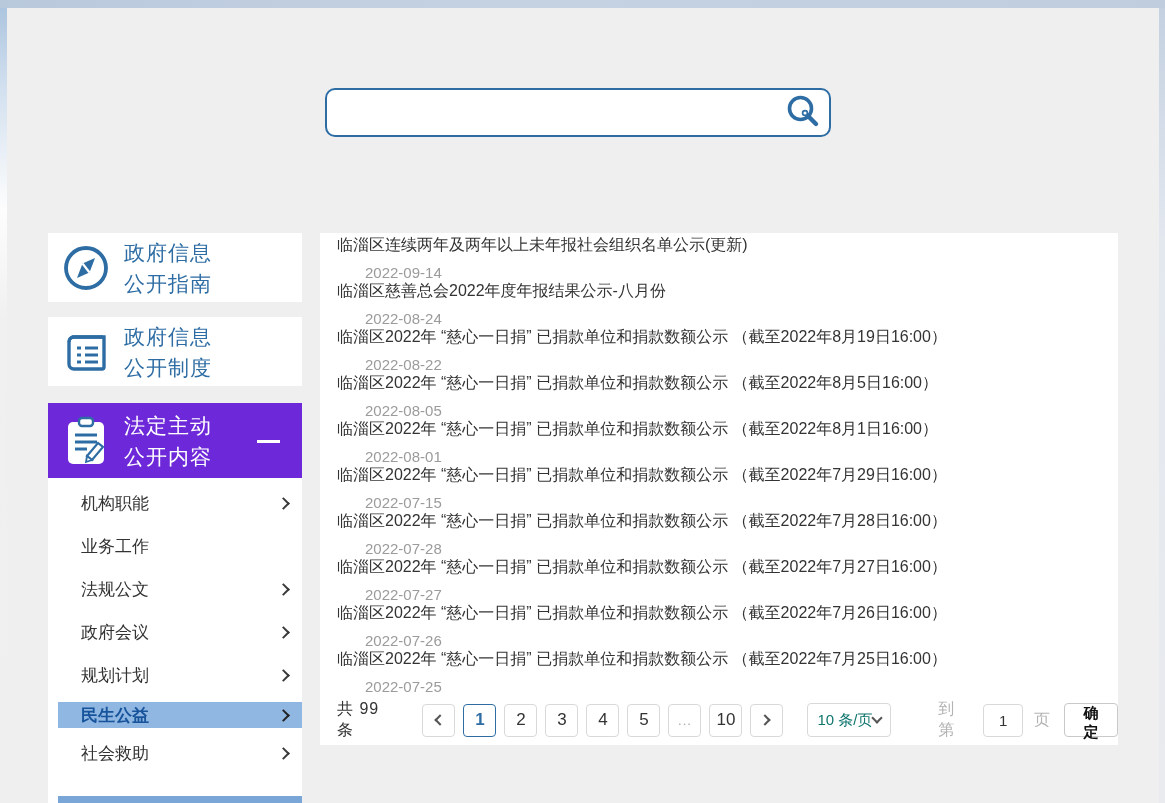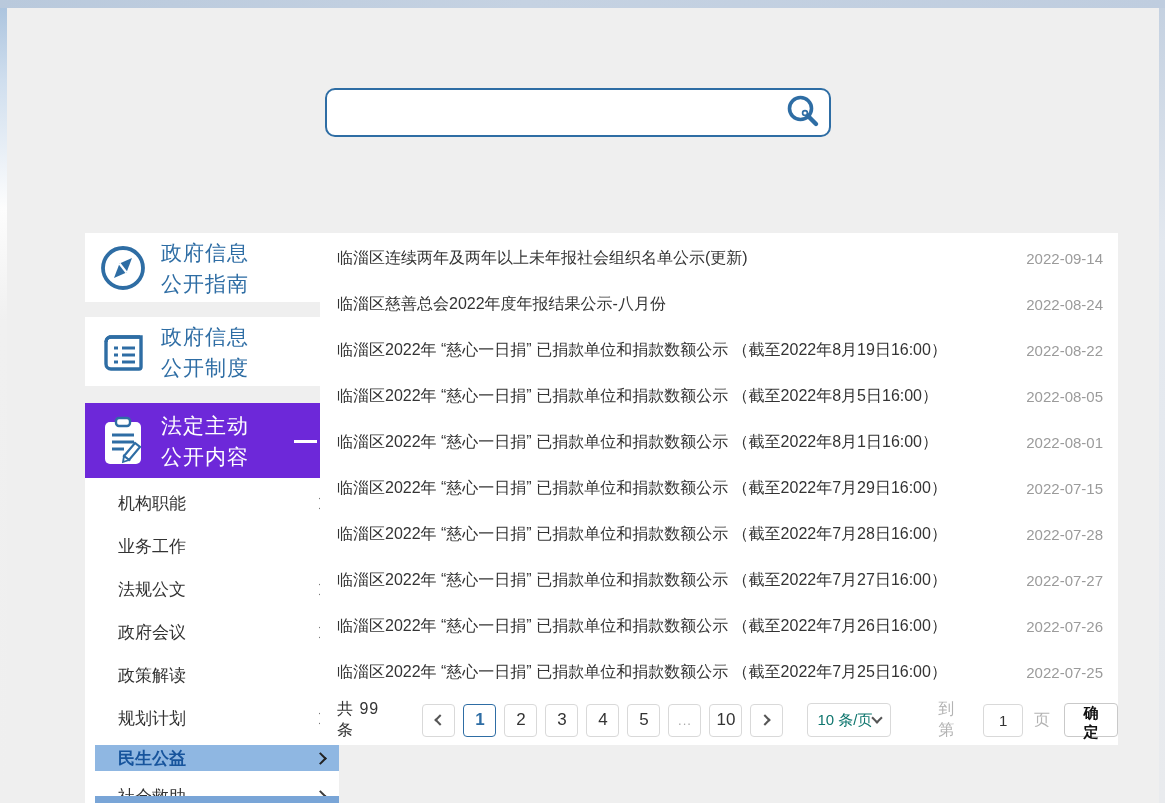--- a/index.html
+++ b/index.html
@@ -22,21 +22,21 @@
   
   .search-box { position:absolute; left:325px; top:88px; width:506px; height:49px;
     background:#fff; border:2px solid #2e6da4; border-radius:10px;
     display:flex; align-items:center; z-index:2; }
   .search-input { flex:1; height:100%; border:none; outline:none; background:transparent;
     font-size:18px; padding:0 14px; font-family:inherit; }
   .search-btn { width:54px; height:100%; border:none; background:transparent; cursor:pointer;
     display:flex; align-items:center; justify-content:center; }
 
   
-  .sidebar { position:absolute; left:48px; top:233px; width:254px; z-index:2;margin-left:37px; }
+  .sidebar { position:absolute; left:48px; top:233px; width:254px; z-index:2; }
   .group { height:69px; background:#fff; display:flex; align-items:center; position:relative; }
   .group.g1 { margin-bottom:15px; }
   .group.g2 { margin-bottom:17px; }
   .group .g-icon { width:76px; display:flex; align-items:center; justify-content:center; flex:none; }
   .group .g-label { font-size:21px; line-height:31px; letter-spacing:1px; color:#2e6da4; font-weight:500; }
   .group.active { background:#6d28d9; height:75px; }
   .group.active .g-label { color:#fff; }
   .minus-bar { position:absolute; right:22px; top:50%; margin-top:-1px; width:23px; height:3px; background:#fff; }
 
   .submenu { background:#fff; height:325px; position:relative; padding-top:4px; }
@@ -45,23 +45,23 @@
   .sub-item .chev { width:9px; height:9px; border-top:2px solid #3a3a3a; border-right:2px solid #3a3a3a;
     transform:rotate(45deg); flex:none; margin-right:2px; }
   .sub-item.active { background:#8fb7e2; height:26px; margin:5px 0 4px 10px; padding-left:23px;
     color:#17549c; font-weight:bold; }
   .sub-item.active .chev { border-color:#222; border-width:2.5px; }
   .sub-strip { position:absolute; left:10px; right:0; bottom:0; height:7px; background:#79a5d7; }
 
   
   .panel { position:absolute; left:320px; top:233px; width:798px; height:512px; background:#fff; z-index:2; }
   .rows { padding-top:2px; }
-  .row { height:46px; display:flex; align-items:center; justify-content:space-between; padding:0 15px 0 17px; }
+  .row { height:46px; display:flex; align-items:flex-start; justify-content:space-between; padding:0 15px 0 17px;flex-direction:column; }
   .row-title { font-size:16px; color:#333; cursor:pointer; white-space:nowrap; overflow:hidden; }
-  .row-date { font-size:15px; color:#9b9b9b; flex:none; margin-left:8px; }
+  .row-date { font-size:15px; color:#9b9b9b; flex:none; margin-left:28px; }
 
   
   .pager { height:50px; display:flex; align-items:center; padding-left:17px; }
   .total { font-size:16px; color:#333; margin-right:21px; letter-spacing:1px; }
   .pbtn { min-width:33px; height:33px; padding:0 6px; border:1px solid #d9d9d9; border-radius:4px;
     background:#fff; display:flex; align-items:center; justify-content:center;
     margin-right:8px; font-size:17px; color:#333; cursor:pointer; font-family:inherit; }
   .pbtn.active { border:1.5px solid #2e6da4; color:#2e6da4; font-weight:bold; }
   .pbtn.dots { color:#a9a9a9; font-size:13px; letter-spacing:1px; }
   .chev-p { width:8px; height:8px; border-top:2px solid #555; border-right:2px solid #555; display:inline-block; }
@@ -163,23 +163,20 @@
     </div>
     <div class="sub-item">
       <span>法规公文</span>
       <span class="chev"></span>
     </div>
     <div class="sub-item">
       <span>政府会议</span>
       <span class="chev"></span>
     </div>
     <div class="sub-item">
-      <span>政策解读</span>
-    </div>
-    <div class="sub-item">
       <span>规划计划</span>
       <span class="chev"></span>
     </div>
     <div class="sub-item active">
       <span>民生公益</span>
       <span class="chev"></span>
     </div>
     <div class="sub-item">
       <span>社会救助</span>
       <span class="chev"></span>

